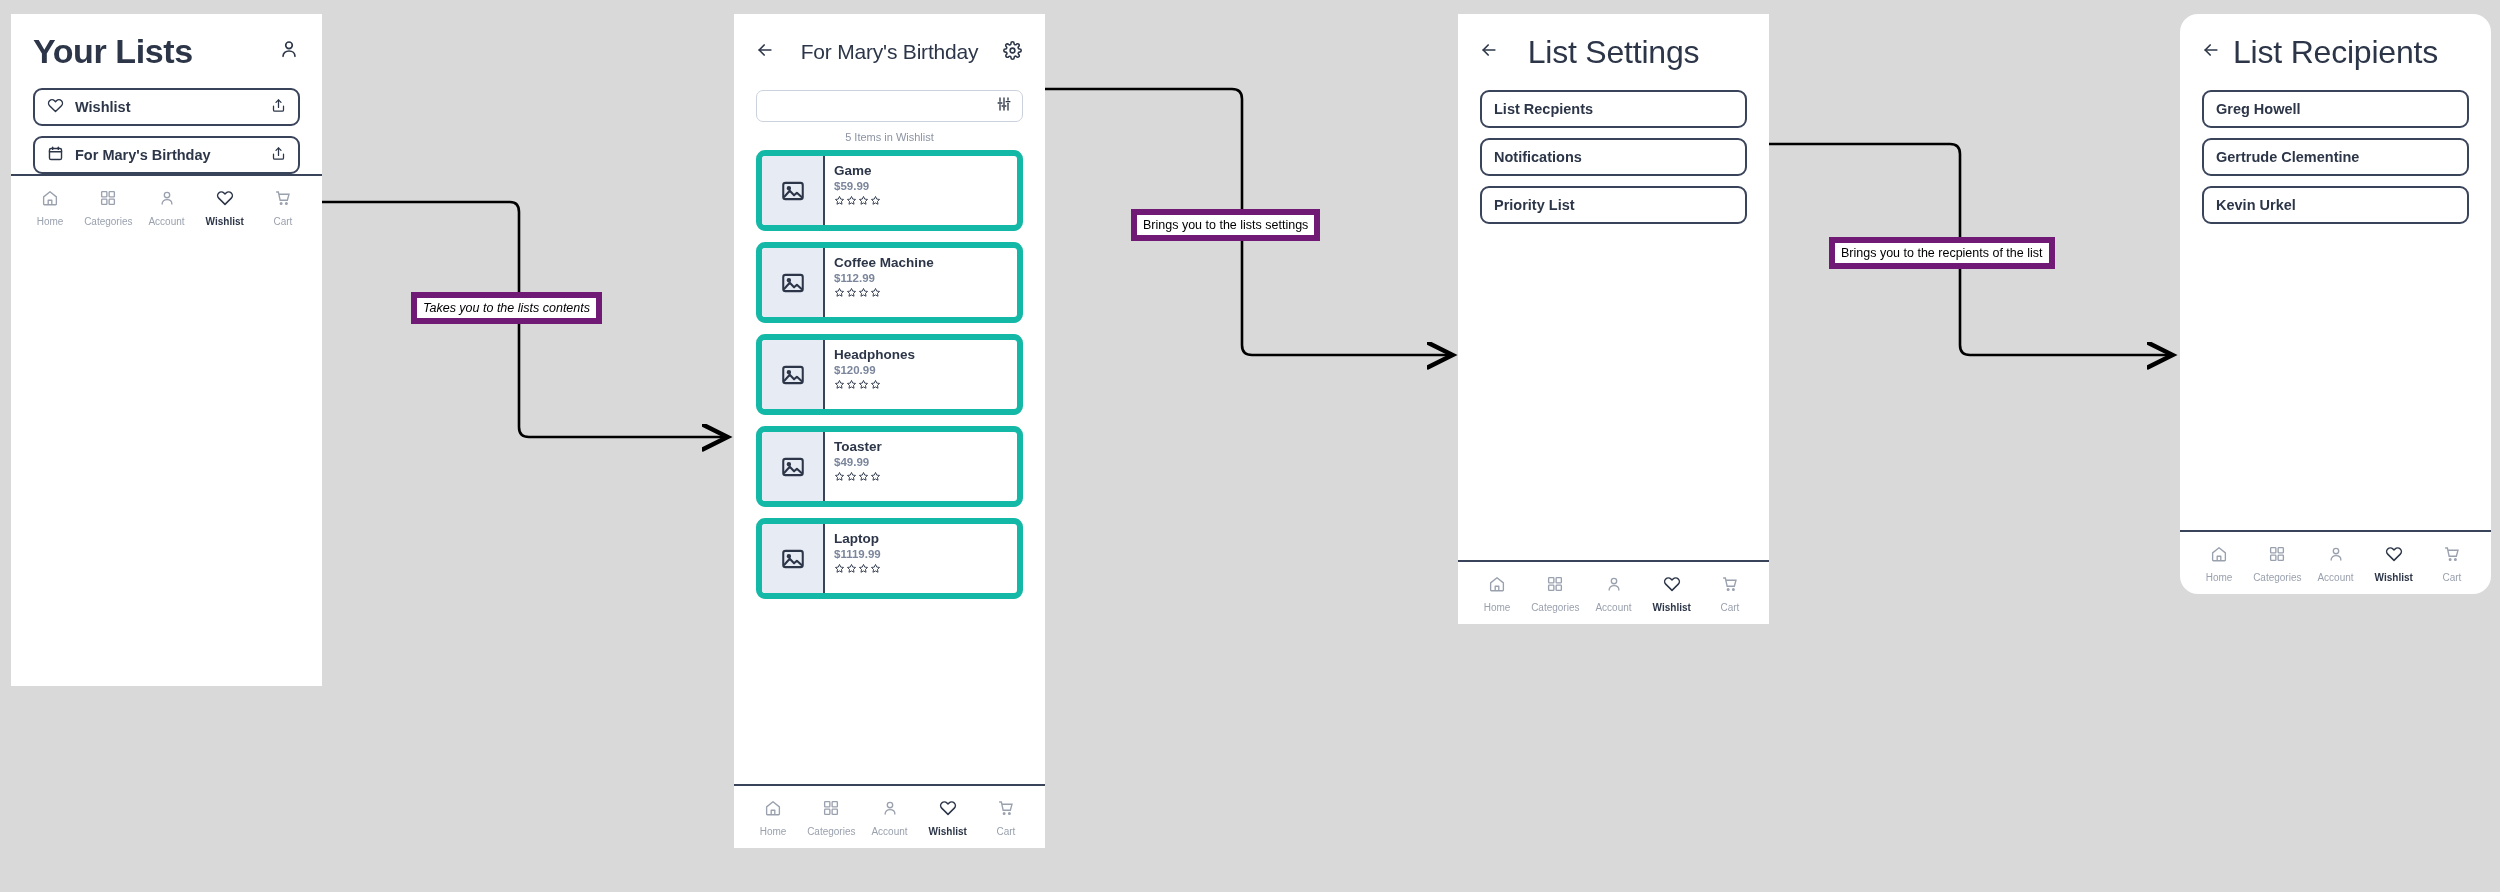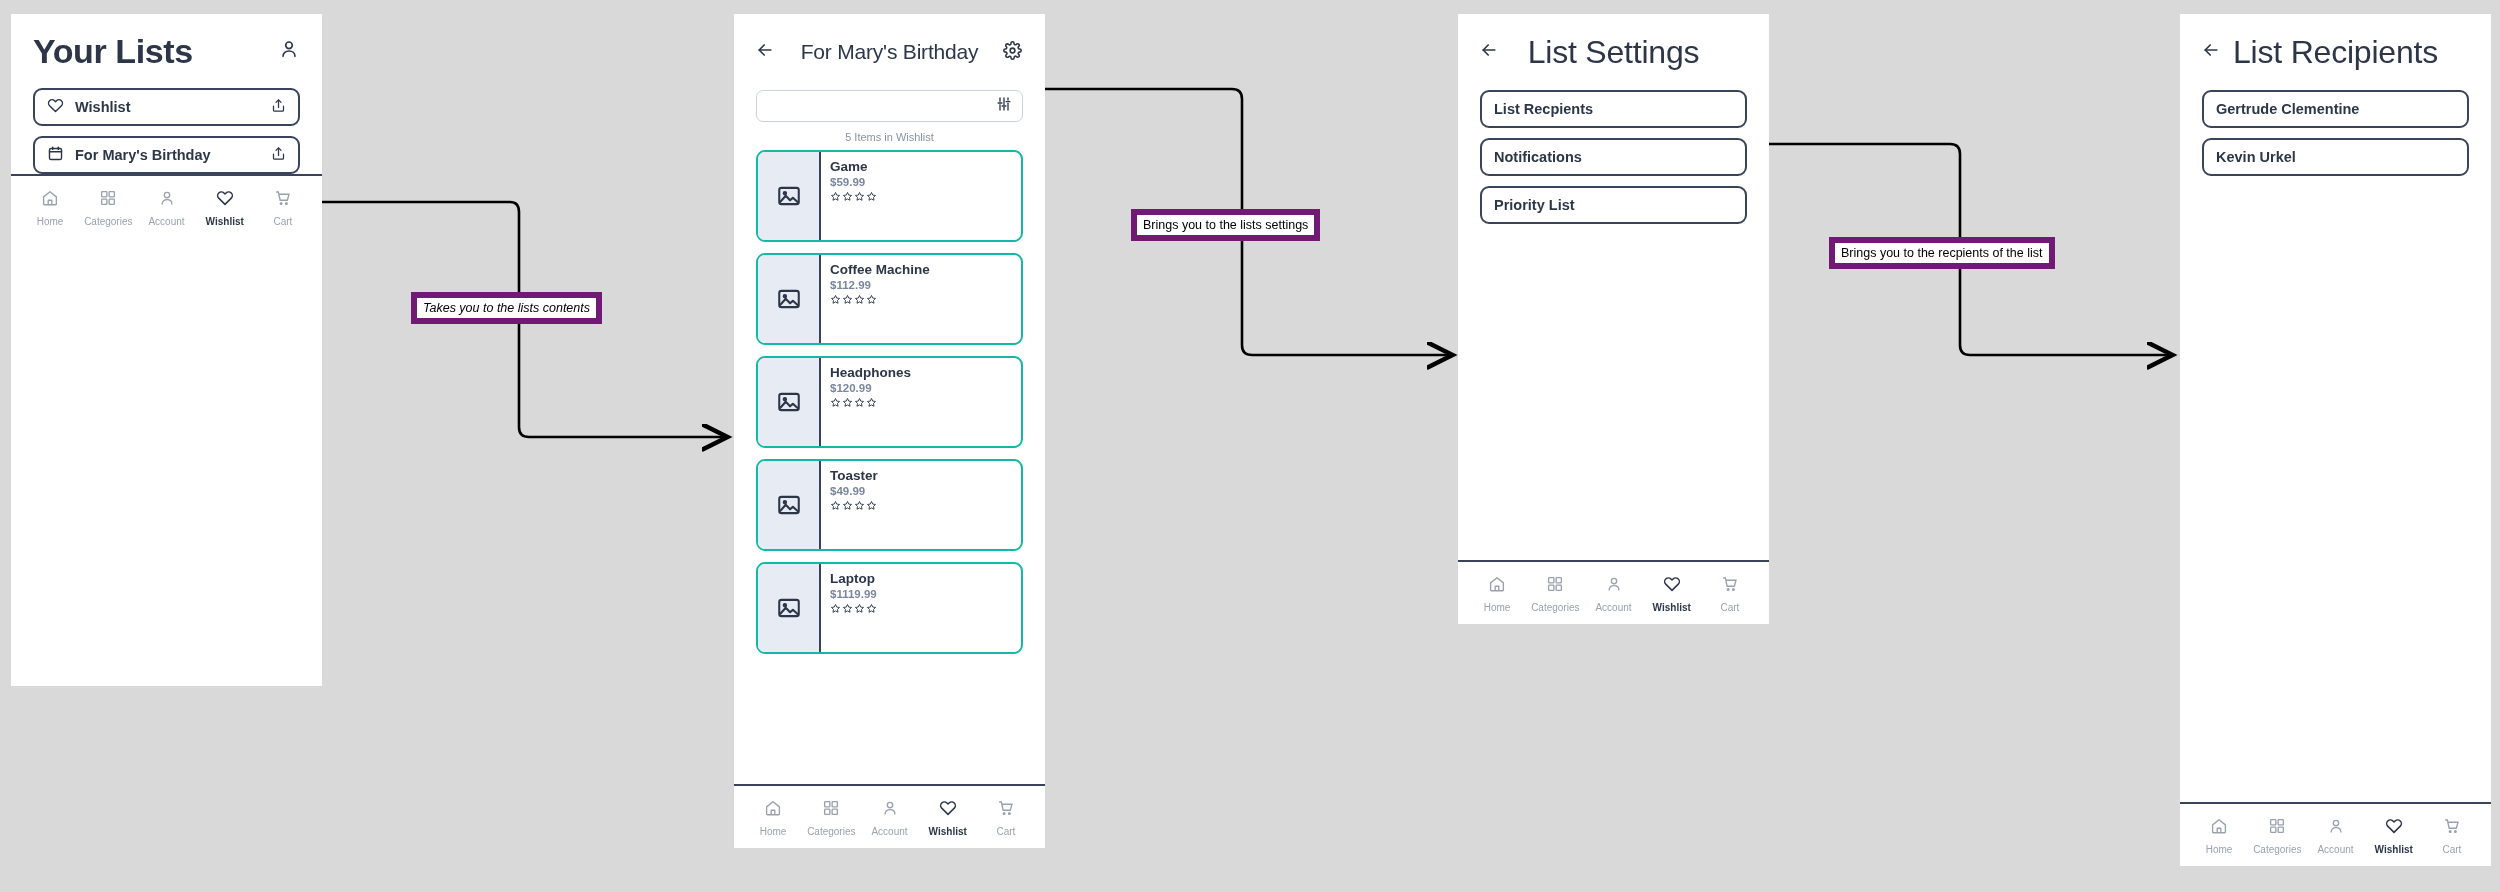--- a/index.html
+++ b/index.html
@@ -14,21 +14,21 @@
   
   .phone {
     position: absolute;
     background: #ffffff;
     display: flex;
     flex-direction: column;
   }
   #phone-lists     { left: 11px;   top: 14px;  width: 311px; height: 672px; }
   #phone-contents  { left: 734px;  top: 14px;  width: 311px; height: 834px; }
   #phone-settings  { left: 1458px; top: 14px;  width: 311px; height: 610px; }
-  #phone-recipients{ left: 2180px; top: 14px;  width: 311px; height: 852px; }
+  #phone-recipients{ left: 2180px; top: 14px;  width: 311px; height: 580px; border-radius: 18px; }
 
   
   .screen-title-row {
     display: flex; align-items: center;
     padding: 0 22px; height: 74px; flex: none;
   }
   .big-title {
     font-size: 34px; font-weight: bold; color: #2c3648;
     letter-spacing: -0.4px;
   }
@@ -96,21 +96,21 @@
     padding: 0 10px; background: #fff;
   }
   .items-count {
     text-align: center; font-size: 11px; color: #8b93a3;
     margin-top: 9px; margin-bottom: 7px;
   }
 
   
   .product-list { padding: 0 22px; display: flex; flex-direction: column; gap: 11px; }
   .product-card {
-    height: 92px; border: 2px solid #14b8a6; border-radius: 9px;
+    height: 81px; border: 6px solid #14b8a6; border-radius: 9px;
     display: flex; overflow: hidden; background: #fff;
   }
   .thumb {
     width: 63px; background: #e7ebf4; border-right: 2px solid #39435a;
     display: flex; align-items: center; justify-content: center; flex: none;
   }
   .prod-info { flex: 1; padding: 7px 0 0 9px; display: flex; flex-direction: column; gap: 2px; }
   .prod-name { font-size: 13.5px; font-weight: bold; color: #2c3648; }
   .prod-price { font-size: 11.5px; font-weight: bold; color: #7b869c; }
   .stars { display: flex; gap: 1px; margin-top: 1px; }
@@ -543,20 +543,23 @@
         <svg width="20" height="20" viewBox="0 0 24 24" fill="none" stroke="#2c3648" stroke-width="2" stroke-linecap="round" stroke-linejoin="round">
             <path d="M19 12H5"></path>
             <path d="M11 18l-6-6 6-6"></path>
           </svg>
       </span>
       <span class="ttl big">List Recipients</span>
     </div>
 
     <div class="pill-wrap">
       <div class="pill">
+        <span class="pill-label">Greg Howell</span>
+      </div>
+      <div class="pill">
         <span class="pill-label">Gertrude Clementine</span>
       </div>
       <div class="pill">
         <span class="pill-label">Kevin Urkel</span>
       </div>
     </div>
 
     <div class="spacer"></div>
 
     <div class="bottom-nav">

